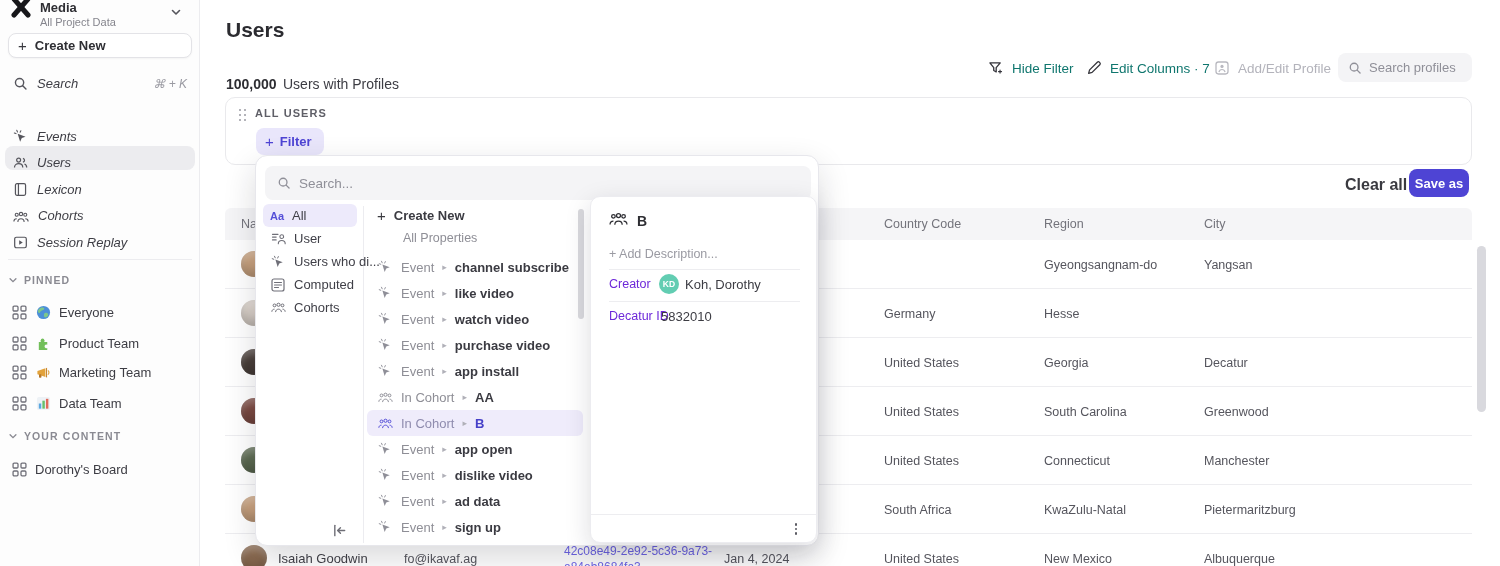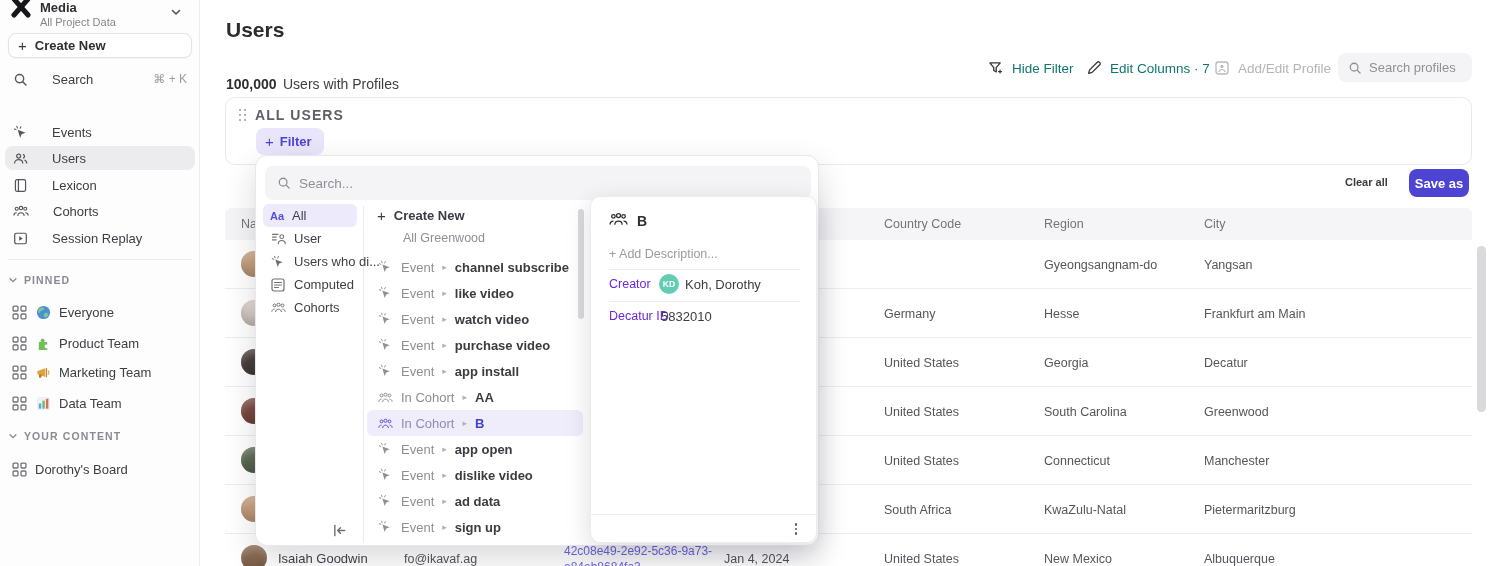--- a/index.html
+++ b/index.html
@@ -10,21 +10,21 @@
   .icon { display:inline-flex; align-items:center; justify-content:center; color:#55555c; }
 
   
   .sidebar { position:absolute; left:0; top:0; width:200px; height:566px; background:#fdfdfd; border-right:1px solid #ececef; }
   .ws-logo { position:absolute; left:8px; top:-6px; }
   .ws-name { position:absolute; left:40px; top:0px; font-size:13px; font-weight:700; color:#2e2e33; }
   .ws-project { position:absolute; left:40px; top:16px; font-size:11px; color:#85858d; }
   .ws-chevron { position:absolute; left:170px; top:6px; color:#55555c; cursor:pointer; }
   .create-new-btn { position:absolute; left:8px; top:33px; width:184px; height:25px; background:#fff; border:1px solid #e3e3e7; border-radius:8px; display:flex; align-items:center; gap:8px; padding-left:9px; font-size:13px; font-weight:700; color:#2e2e33; box-shadow:0 1px 2px rgba(0,0,0,.04); cursor:pointer; }
   .create-new-btn .plus::before { content:"+"; font-size:15px; font-weight:400; color:#3a3a40; }
-  .nav-item { position:absolute; left:5px; width:190px; height:24px; border-radius:8px; display:flex; align-items:center; gap:24px; padding:0 8px; font-size:13px; color:#3d3d44; cursor:pointer; }
+  .nav-item { position:absolute; left:5px; width:190px; height:24px; border-radius:8px; display:flex; align-items:flex-end; gap:9px; padding:0 8px; font-size:13px; color:#3d3d44; cursor:pointer;font-style:italic; }
   .nav-item.selected { background:#ececef; }
   .nav-item .nav-label { flex:1; }
   .nav-shortcut { font-size:12px; color:#9a9aa2; }
   .side-divider { position:absolute; left:8px; width:184px; height:1px; background:#ececef; top:259px; }
   .section-head { position:absolute; left:8px; display:flex; align-items:center; gap:6px; font-size:10.5px; font-weight:700; letter-spacing:1.1px; color:#8a8a92; cursor:pointer; }
   .pin-item { position:absolute; left:5px; width:190px; height:26px; display:flex; align-items:center; gap:8px; padding:0 7px; font-size:13px; color:#3d3d44; cursor:pointer; }
   .pin-item .mini { width:16px; height:16px; }
 
   
   .page-title { position:absolute; left:226px; top:18px; font-size:21px; font-weight:700; color:#2b2b30; }
@@ -33,24 +33,24 @@
   .hdr-btn { position:absolute; top:58px; height:20px; display:flex; align-items:center; gap:8px; font-size:13.5px; font-weight:400; color:#0f766e; cursor:pointer; }
   .hdr-btn.disabled { color:#b3b3bb; font-weight:400; }
   .profiles-search { position:absolute; left:1338px; top:53px; width:134px; height:29px; background:#f4f4f6; border-radius:8px; display:flex; align-items:center; gap:7px; padding:0 10px; }
   .profiles-search input { border:0; outline:0; background:transparent; font-size:13px; color:#be185d; width:100%; font-family:Liberation Sans, sans-serif; }
   .profiles-search input::placeholder { color:#8f8f98; }
 
   
   .filter-panel { position:absolute; left:225px; top:97px; width:1247px; height:68px; background:#fff; border:1px solid #e9e9ec; border-radius:10px; }
   .drag-handle { position:absolute; left:13px; top:11px; width:8px; height:13px; display:grid; grid-template-columns:2px 2px; grid-gap:2.5px 2.5px; cursor:grab; }
   .drag-handle i { width:2px; height:2px; border-radius:50%; background:#9a9aa2; }
-  .segment-label { position:absolute; left:29px; top:9px; font-size:14px; font-weight:700; letter-spacing:1.1px; color:#5f5f67; }
+  .segment-label { position:absolute; left:29px; top:9px; font-size:11px; font-weight:700; letter-spacing:1.1px; color:#5f5f67; }
   .filter-chip { position:absolute; left:30px; top:30px; height:27px; padding:0 12px 0 9px; background:#e9e6fb; border-radius:8px; display:flex; align-items:center; gap:6px; font-size:13px; font-weight:700; color:#4e44d4; cursor:pointer; }
   .filter-chip .plus::before { content:"+"; font-weight:400; font-size:15px; }
-  .clear-all { position:absolute; left:1345px; top:176px; font-size:11px; font-weight:700; color:#3a3a40; cursor:pointer; }
+  .clear-all { position:absolute; left:1345px; top:176px; font-size:16px; font-weight:700; color:#3a3a40; cursor:pointer; }
   .save-as { position:absolute; left:1409px; top:169px; width:60px; height:28px; border:0; border-radius:8px; background:#4e44d4; color:#fff; font-size:13px; font-weight:700; font-family:inherit; cursor:pointer; }
 
   
   .utable { position:absolute; left:225px; top:208px; width:1247px; height:358px; }
   .thead { position:absolute; left:0; top:0; width:100%; height:32px; background:#f5f5f7; border-radius:6px 6px 0 0; }
   .th { position:absolute; top:0; height:32px; display:flex; align-items:center; font-size:12.5px; color:#73737b; }
   .trow { position:absolute; left:0; width:100%; height:49px; border-bottom:1px solid #ededf0; background:#fff; cursor:pointer; }
   .td { position:absolute; top:0; height:49px; display:flex; align-items:center; font-size:12.5px; color:#55555d; }
   .td.name { font-size:13px; color:#3f3f46; }
   .td.uuid { width:150px; font-size:12px; color:#6e65e8; line-height:16px; align-items:center; word-break:break-all; cursor:pointer; }
@@ -376,21 +376,20 @@
 
     <div class="trow" style="top:32px">
       <span class="avatar" style="background: rgb(201, 162, 126);"></span>
       <span class="td" style="left:819px">Gyeongsangnam-do</span>
       <span class="td" style="left:979px">Yangsan</span>
     </div>
     <div class="trow" style="top:81px">
       <span class="avatar" style="background: rgb(217, 208, 200);"></span>
       <span class="td" style="left:659px">Germany</span>
       <span class="td" style="left:819px">Hesse</span>
-      <span class="td" style="left:979px">Frankfurt am Main</span>
     </div>
     <div class="trow" style="top:130px">
       <span class="avatar" style="background: rgb(74, 63, 58);"></span>
       <span class="td" style="left:659px">United States</span>
       <span class="td" style="left:819px">Georgia</span>
       <span class="td" style="left:979px">Decatur</span>
     </div>
     <div class="trow" style="top:179px">
       <span class="avatar" style="background: rgb(124, 74, 66);"></span>
       <span class="td" style="left:659px">United States</span>
@@ -490,21 +489,21 @@
         <svg width="15" height="15" viewBox="0 0 16 16">
           <path d="M3 2.5v11" stroke="currentColor" stroke-width="1.5" stroke-linecap="round"></path>
           <path d="M13.5 8H6.5M9 5 L6 8 L9 11" fill="none" stroke="currentColor" stroke-width="1.5" stroke-linecap="round" stroke-linejoin="round"></path>
         </svg>
       </span>
 
     <div class="dd-create">
       <span class="plus"></span>
       <span>Create New</span>
     </div>
-    <div class="dd-section">All Greenwood</div>
+    <div class="dd-section">All Properties</div>
 
     <div class="dd-item" style="top:98px">
       <span class="icon">
           <svg width="14" height="14" viewBox="0 0 16 16">
             <path d="M5 5 L13.4 8.3 L9.4 9.7 L7.6 13.6 Z" fill="currentColor"></path>
             <path d="M4 1.4 L4.8 3.2 M1.4 4.2 L3.2 4.9 M8.4 1.8 L7.6 3.5" stroke="currentColor" stroke-width="1.1" stroke-linecap="round" fill="none"></path>
           </svg>
         </span>
       <span class="prefix">Event</span>
         <span class="arrow">▸</span>

